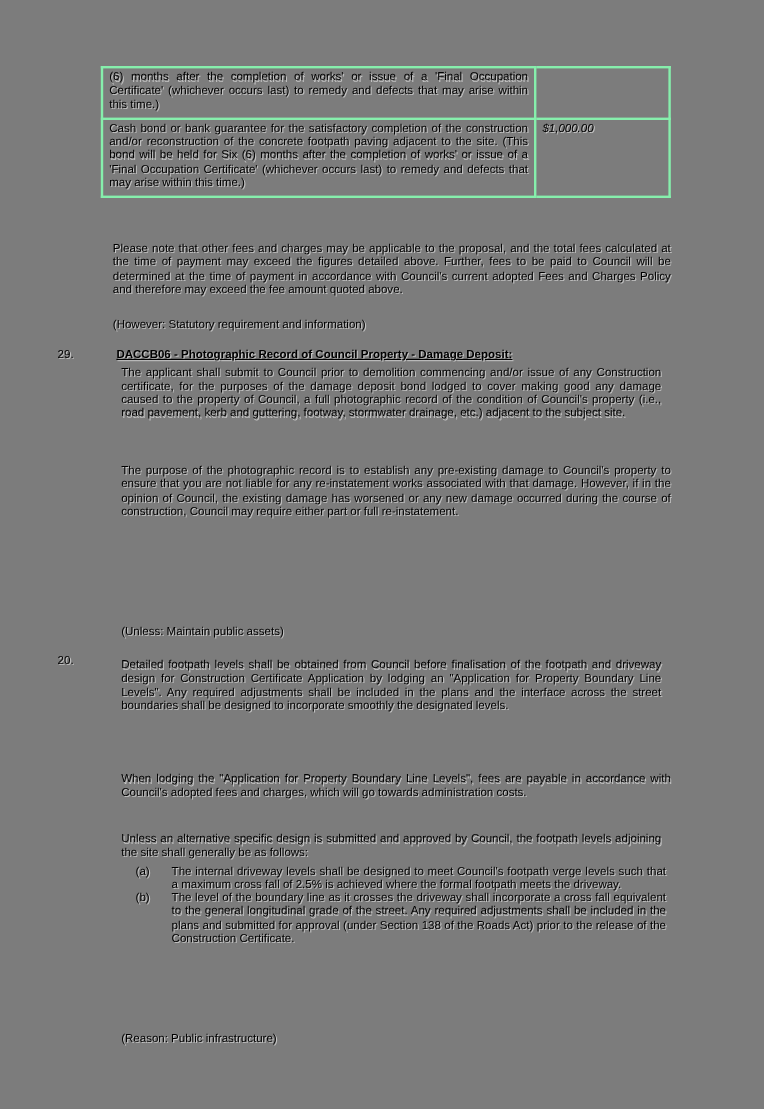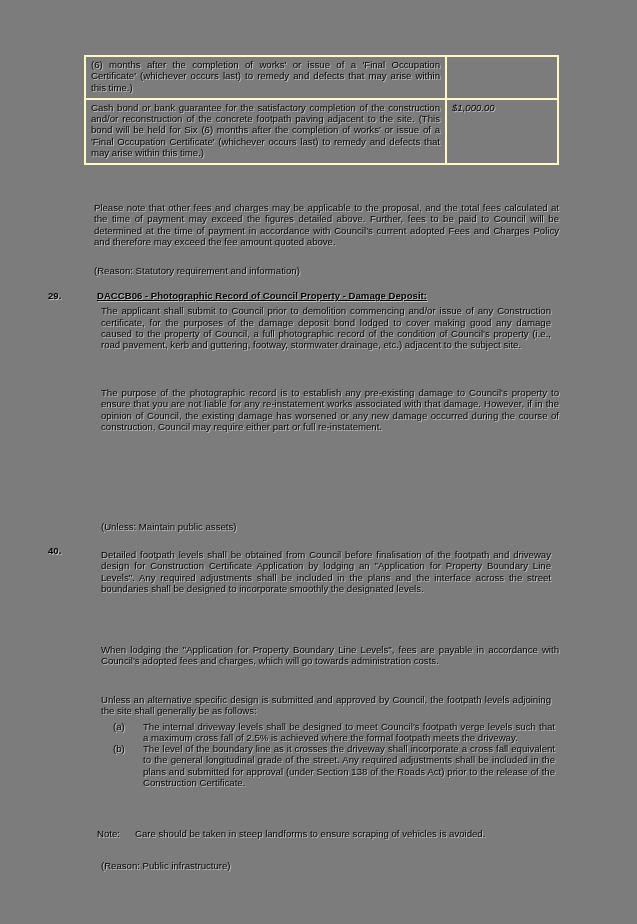--- a/index.html
+++ b/index.html
@@ -22,31 +22,31 @@
   .abs{position:absolute;}
   .just{text-align:justify;text-justify:inter-word;}
 
   
   table.fees{
     border-collapse:collapse;
     width:470px;
     table-layout:fixed;
   }
   table.fees td{
-    border:2px solid #fef9c3;
+    border:2px solid #86efac;
     padding:2px 5px 5px 5px;
     vertical-align:top;
   }
   td.desc{width:349px;text-align:justify;}
   td.amt{width:100px;font-style:italic;}
 
   
   .cond-number{
     position:absolute;left:48px;top:0;
-    font-weight:bold;
+    font-weight:normal;
   }
   .cond-body{
     position:absolute;left:97px;top:0;
     width:458px;
   }
   .cond-heading{
     font-weight:bold;
     text-decoration:underline;
   }
   .para{margin:4px;}
@@ -73,37 +73,37 @@
       </tr>
       <tr>
         <td class="desc">Cash bond or bank guarantee for the satisfactory completion of the construction and/or reconstruction of the concrete footpath paving adjacent to the site.  (This bond will be held for Six (6) months after the completion of works' or issue of a 'Final Occupation Certificate' (whichever occurs last) to remedy and defects that may arise within this time.)</td>
         <td class="amt">$1,000.00</td>
       </tr>
     </tbody>
   </table>
 
   <p class="para abs just" style="left:90px;top:198px;width:465px;">Please note that other fees and charges may be applicable to the proposal, and the total fees calculated at the time of payment may exceed the figures detailed above.  Further, fees to be paid to Council will be determined at the time of payment in accordance with Council's current adopted Fees and Charges Policy and therefore may exceed the fee amount quoted above.</p>
 
-  <p class="para abs" style="left:90px;top:261px;">(Reason: Statutory requirement and information)</p>
+  <p class="para abs" style="left:90px;top:261px;">(However: Statutory requirement and information)</p>
 
   <div class="abs" style="left:0;top:290px;width:637px;">
     <span class="cond-number">29.</span>
     <div class="cond-body">
       <div class="cond-heading">DACCB06 - Photographic Record of Council Property - Damage Deposit:</div>
       <p class="para just">The applicant shall submit to Council prior to demolition commencing and/or issue of any Construction certificate, for the purposes of the damage deposit bond lodged to cover making good any damage caused to the property of Council, a full photographic record of the condition of Council's property (i.e., road pavement, kerb and guttering, footway, stormwater drainage, etc.) adjacent to the subject site.</p>
     </div>
   </div>
 
   <p class="para abs just block-left" style="top:383px;">The purpose of the photographic record is to establish any pre-existing damage to Council's property to ensure that you are not liable for any re-instatement works associated with that damage.   However, if in the opinion of Council, the existing damage has worsened or any new damage occurred during the course of construction, Council may require either part or full re-instatement.</p>
 
 
   <p class="para abs" style="left:97px;top:517px;">(Unless: Maintain public assets)</p>
 
   <div class="abs" style="left:0;top:545px;width:637px;">
-    <span class="cond-number">40.</span>
+    <span class="cond-number">20.</span>
     <div class="cond-body">
       <p class="para just">Detailed footpath levels shall be obtained from Council before finalisation of the footpath and driveway design for Construction Certificate Application by lodging an "Application for Property Boundary Line Levels". Any required adjustments shall be included in the plans and the interface across the street boundaries shall be designed to incorporate smoothly the designated levels.</p>
     </div>
   </div>
 
   <p class="para abs just block-left" style="top:640px;">When lodging the "Application for Property Boundary Line Levels", fees are payable in accordance with Council's adopted fees and charges, which will go towards administration costs.</p>
 
   <div class="abs block-left" style="top:690px;">
     <p class="para just">Unless an alternative specific design is submitted and approved by Council, the footpath levels adjoining the site shall generally be as follows:</p>
     <div class="sublist">
@@ -111,20 +111,16 @@
         <span class="sub-label">(a)</span>
         <span class="just" style="display:block;">The internal driveway levels shall be designed to meet Council's footpath verge levels such that a maximum cross fall of 2.5% is achieved where the formal footpath meets the driveway.</span>
       </div>
       <div class="sub-item">
         <span class="sub-label">(b)</span>
         <span class="just" style="display:block;">The level of the boundary line as it crosses the driveway shall incorporate a cross fall equivalent to the general longitudinal grade of the street. Any required adjustments shall be included in the plans and submitted for approval (under Section 138 of the Roads Act) prior to the release of the Construction Certificate.</span>
       </div>
     </div>
   </div>
 
-  <div class="abs note-line block-left" style="top:828px;">
-    <span class="note-label">Note:</span>
-    <span>Care should be taken in steep landforms to ensure scraping of vehicles is avoided.</span>
-  </div>
 
   <p class="para abs" style="left:97px;top:856px;">(Reason: Public infrastructure)</p>
 
 </div>
 
 </body></html>

